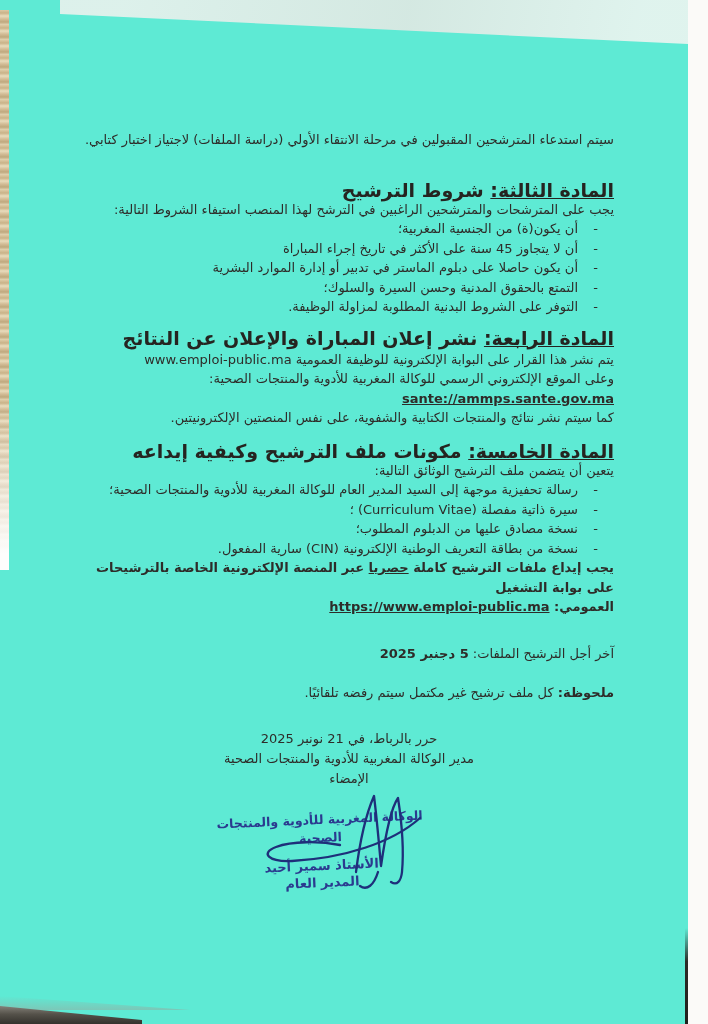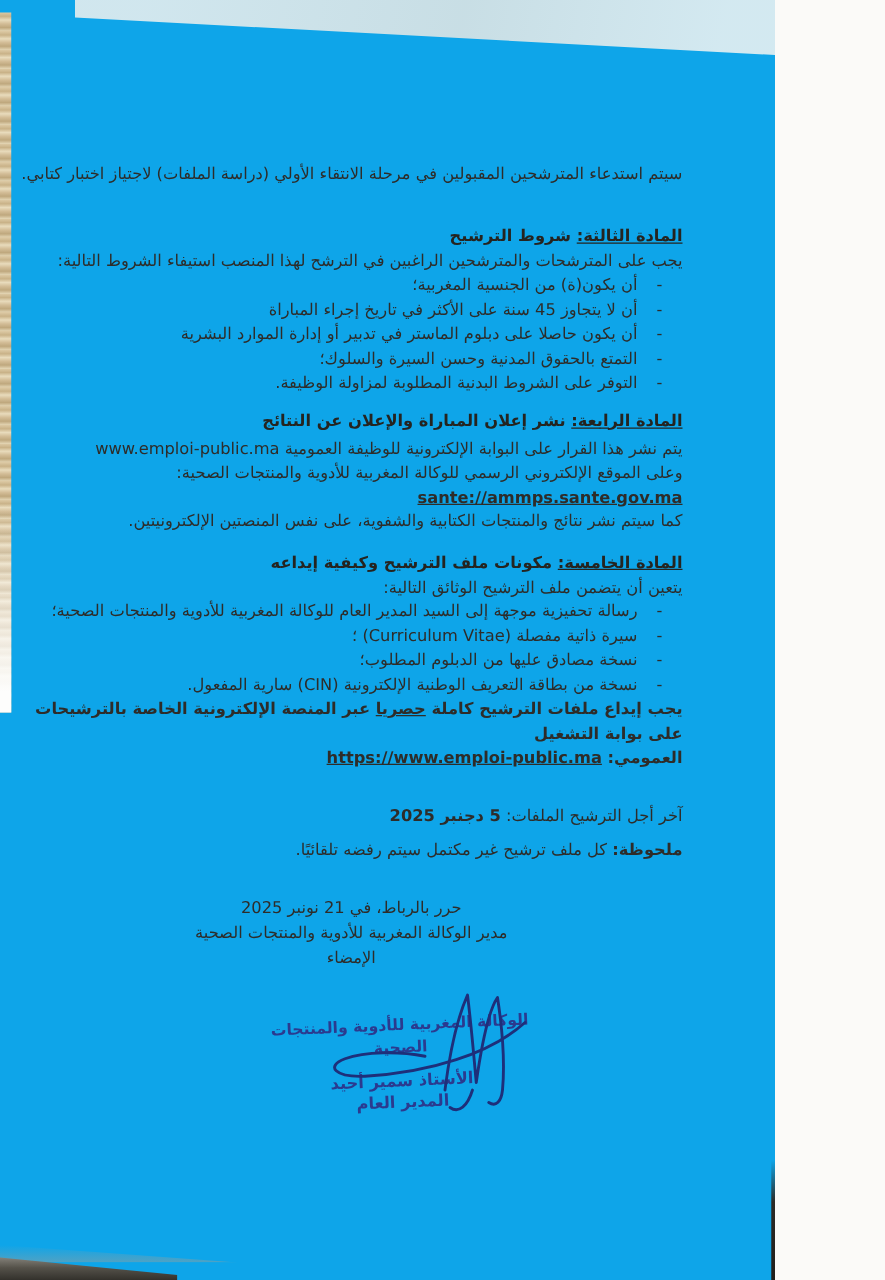--- a/index.html
+++ b/index.html
@@ -3,22 +3,22 @@
 <meta charset="utf-8">
 <style>
   html,body{margin:0;padding:0;}
   body{
     width:708px;height:1024px;
     background:#fbfaf8;
     font-family:"DejaVu Sans","Liberation Sans",sans-serif;
     overflow:hidden;
   }
   .page{
-    position:relative;width:620px;height:1024px;
-    background:#0ea5e9;color:#2e2c29;
+    position:relative;width:688px;height:1024px;
+    background:#5eead4;color:#2e2c29;
   }
   
   .top-edge{
     position:absolute;top:0;left:60px;right:0;height:50px;
     background:linear-gradient(100deg,#f3f2ef 10%,#e9e8e4 55%,#f6f5f2 92%);
     clip-path:polygon(0 0,100% 0,100% 88%,0 28%);
     opacity:.85;
   }
   
   .wood-strip{
@@ -48,32 +48,32 @@
   .content{
     position:absolute;top:0;right:74px;width:530px;
     direction:rtl;text-align:right;
     font-size:13px;line-height:19.5px;
     padding-top:130px;
   }
   p,h3,ul{margin:0;padding:0;}
   .b{font-weight:bold;}
   .u{text-decoration:underline;}
   .latin{direction:ltr;unicode-bidi:embed;}
-  h3.art{font-size:13px;font-weight:bold;line-height:20px;color:#252420;}
+  h3.art{font-size:19px;font-weight:bold;line-height:20px;color:#252420;}
   .mt-sec{margin-top:30px;}
   .mt-art4{margin-top:11px;}
   .mt-art5{margin-top:13px;}
   .mt-sm{margin-top:2px;}
   ul.dash{list-style:none;}
   ul.dash li{position:relative;padding-right:36px;}
   ul.dash li::before{content:"-";position:absolute;right:16px;top:0;}
   .url-line{font-weight:bold;}
   .url-line .latin{text-decoration:underline;}
   .deadline{margin-top:27px;}
-  .note{margin-top:8px;}
+  .note{margin-top:20px;}
   .footer{margin-top:26px;text-align:center;line-height:20px;}
 
   
   .stamp{
     position:absolute;left:198px;top:812px;width:246px;
     text-align:center;color:#2b3a8f;font-weight:bold;
     direction:rtl;line-height:15px;font-size:12.5px;
     transform:rotate(-2.5deg);
   }
   .stamp .s1{letter-spacing:.2px;}

